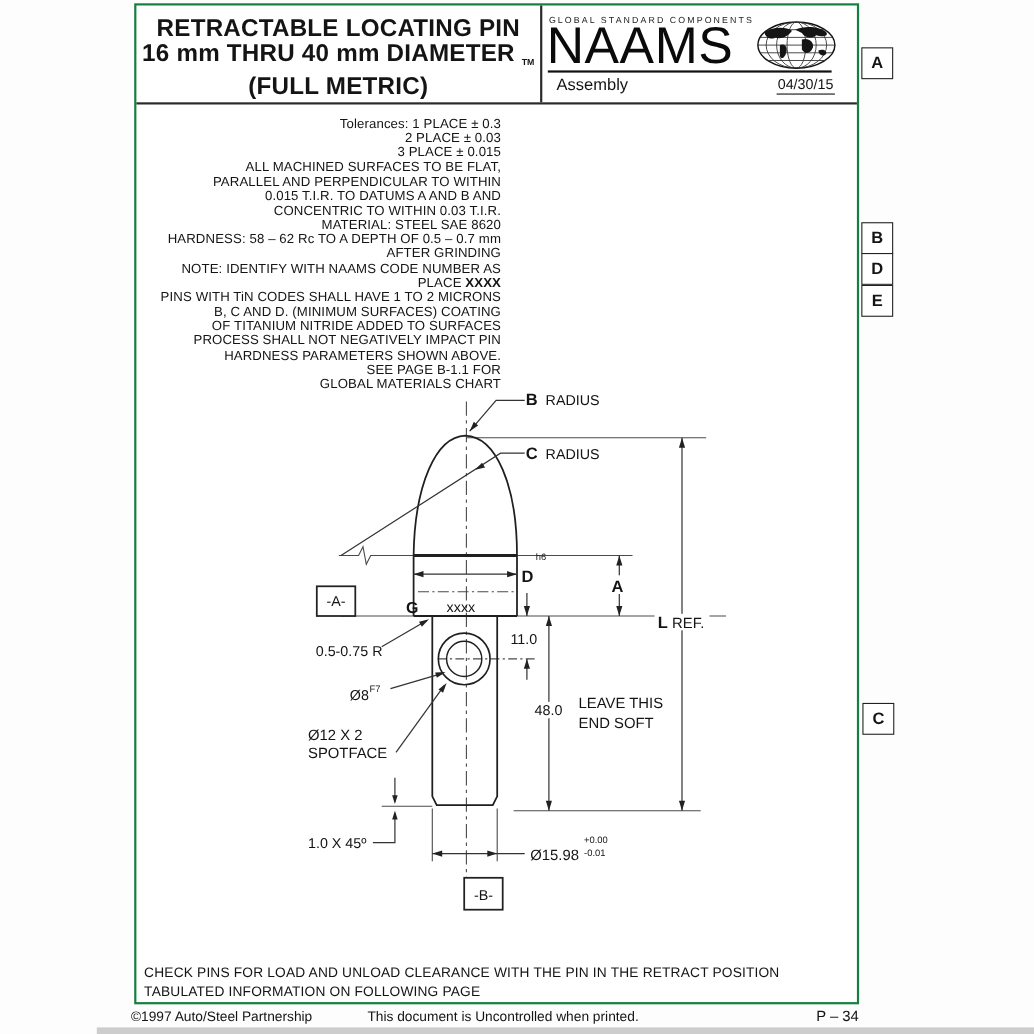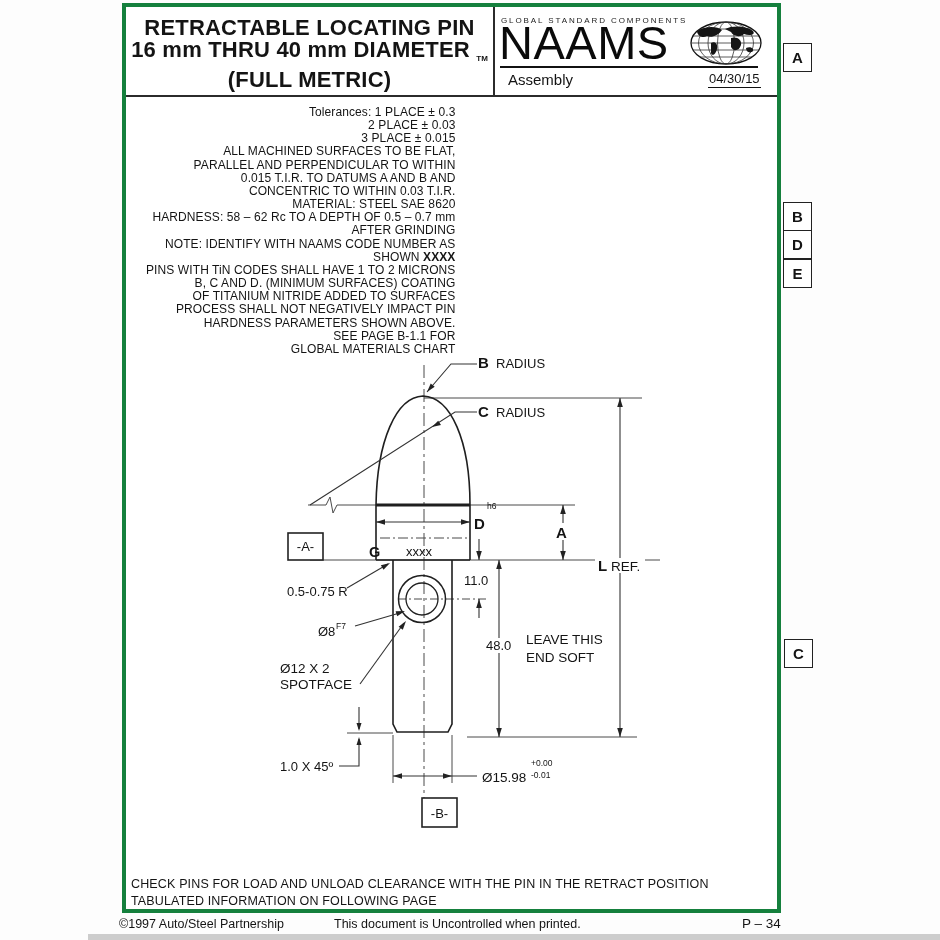--- a/index.html
+++ b/index.html
@@ -4,21 +4,21 @@
 <style>
   html,body{margin:0;padding:0;}
   body{
     width:940px;height:940px;position:relative;background:#fdfdfd;
     font-family:"Liberation Sans",sans-serif;color:#141414;overflow:hidden;
   }
   .abs{position:absolute;}
   
   #page-border{
     left:122px;top:3px;width:659px;height:910px;
-    border:4px solid #15803d;box-sizing:border-box;background:#fff;
+    border:2px solid #15803d;box-sizing:border-box;background:#fff;
   }
   
   #header{height:90px;border-bottom:2px solid #2b2b2b;display:flex;box-sizing:border-box;}
   #title-block{
     width:369px;border-right:2px solid #2b2b2b;box-sizing:border-box;
     text-align:center;padding-top:10px;font-weight:bold;font-size:22px;
     line-height:21.5px;letter-spacing:0.2px;white-space:nowrap;
   }
   .tm{font-size:8px;font-weight:bold;vertical-align:-4px;letter-spacing:0;}
   #brand-block{flex:1;position:relative;}
@@ -110,21 +110,21 @@
   <div class="row n2">2 PLACE ± 0.03</div>
   <div class="row n2">3 PLACE ± 0.015</div>
   <div class="row n0">ALL MACHINED SURFACES TO BE FLAT,</div>
   <div class="row n1">PARALLEL AND PERPENDICULAR TO WITHIN</div>
   <div class="row n1">0.015 T.I.R. TO DATUMS A AND B AND</div>
   <div class="row n1">CONCENTRIC TO WITHIN 0.03 T.I.R.</div>
   <div class="row n0">MATERIAL: STEEL SAE 8620</div>
   <div class="row n0">HARDNESS: 58 – 62 Rc TO A DEPTH OF 0.5 – 0.7 mm</div>
   <div class="row n1">AFTER GRINDING</div>
   <div class="row n0">NOTE: IDENTIFY WITH NAAMS CODE NUMBER AS</div>
-  <div class="row n1"><span>SHOWN </span><span class="bold">XXXX</span></div>
+  <div class="row n1"><span>PLACE </span><span class="bold">XXXX</span></div>
   <div class="row n3">PINS WITH TiN CODES SHALL HAVE 1 TO 2 MICRONS</div>
   <div class="row n4">B, C AND D. (MINIMUM SURFACES) COATING</div>
   <div class="row n4">OF TITANIUM NITRIDE ADDED TO SURFACES</div>
   <div class="row n1">PROCESS SHALL NOT NEGATIVELY IMPACT PIN</div>
   <div class="row n1">HARDNESS PARAMETERS SHOWN ABOVE.</div>
   <div class="row n3">SEE PAGE B-1.1 FOR</div>
   <div class="row n3">GLOBAL MATERIALS CHART</div>
 </div>
 
 <div id="drawing" class="abs">

